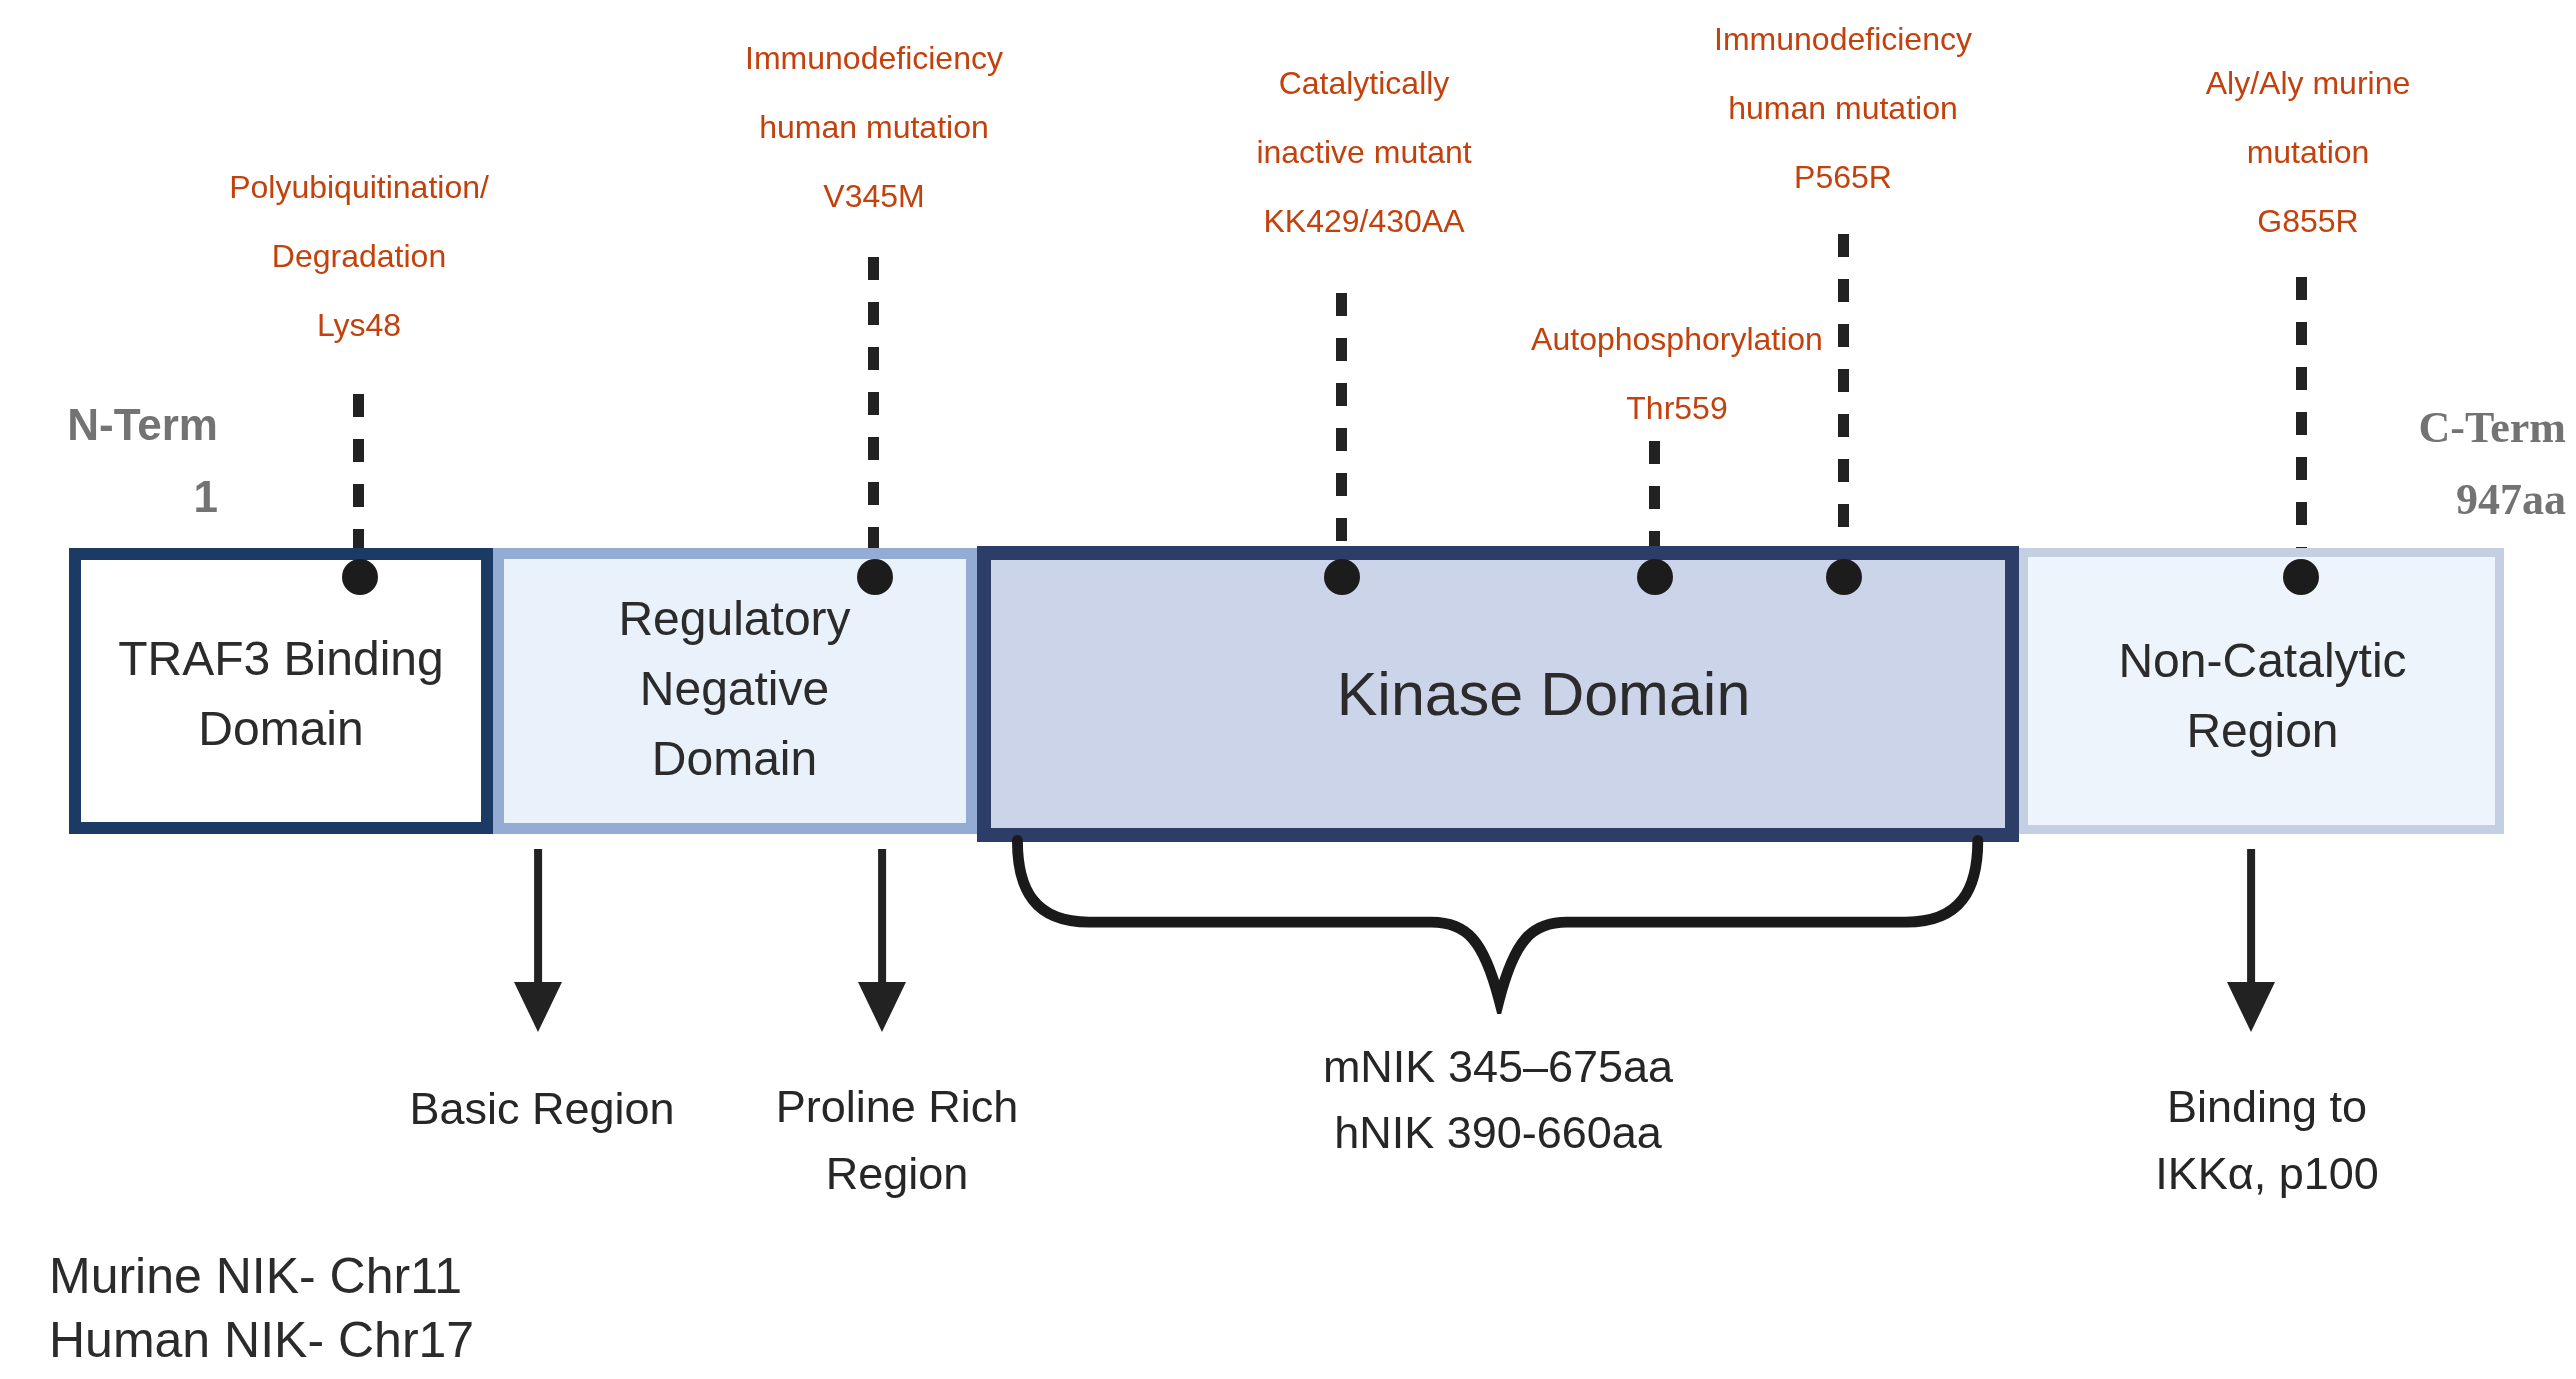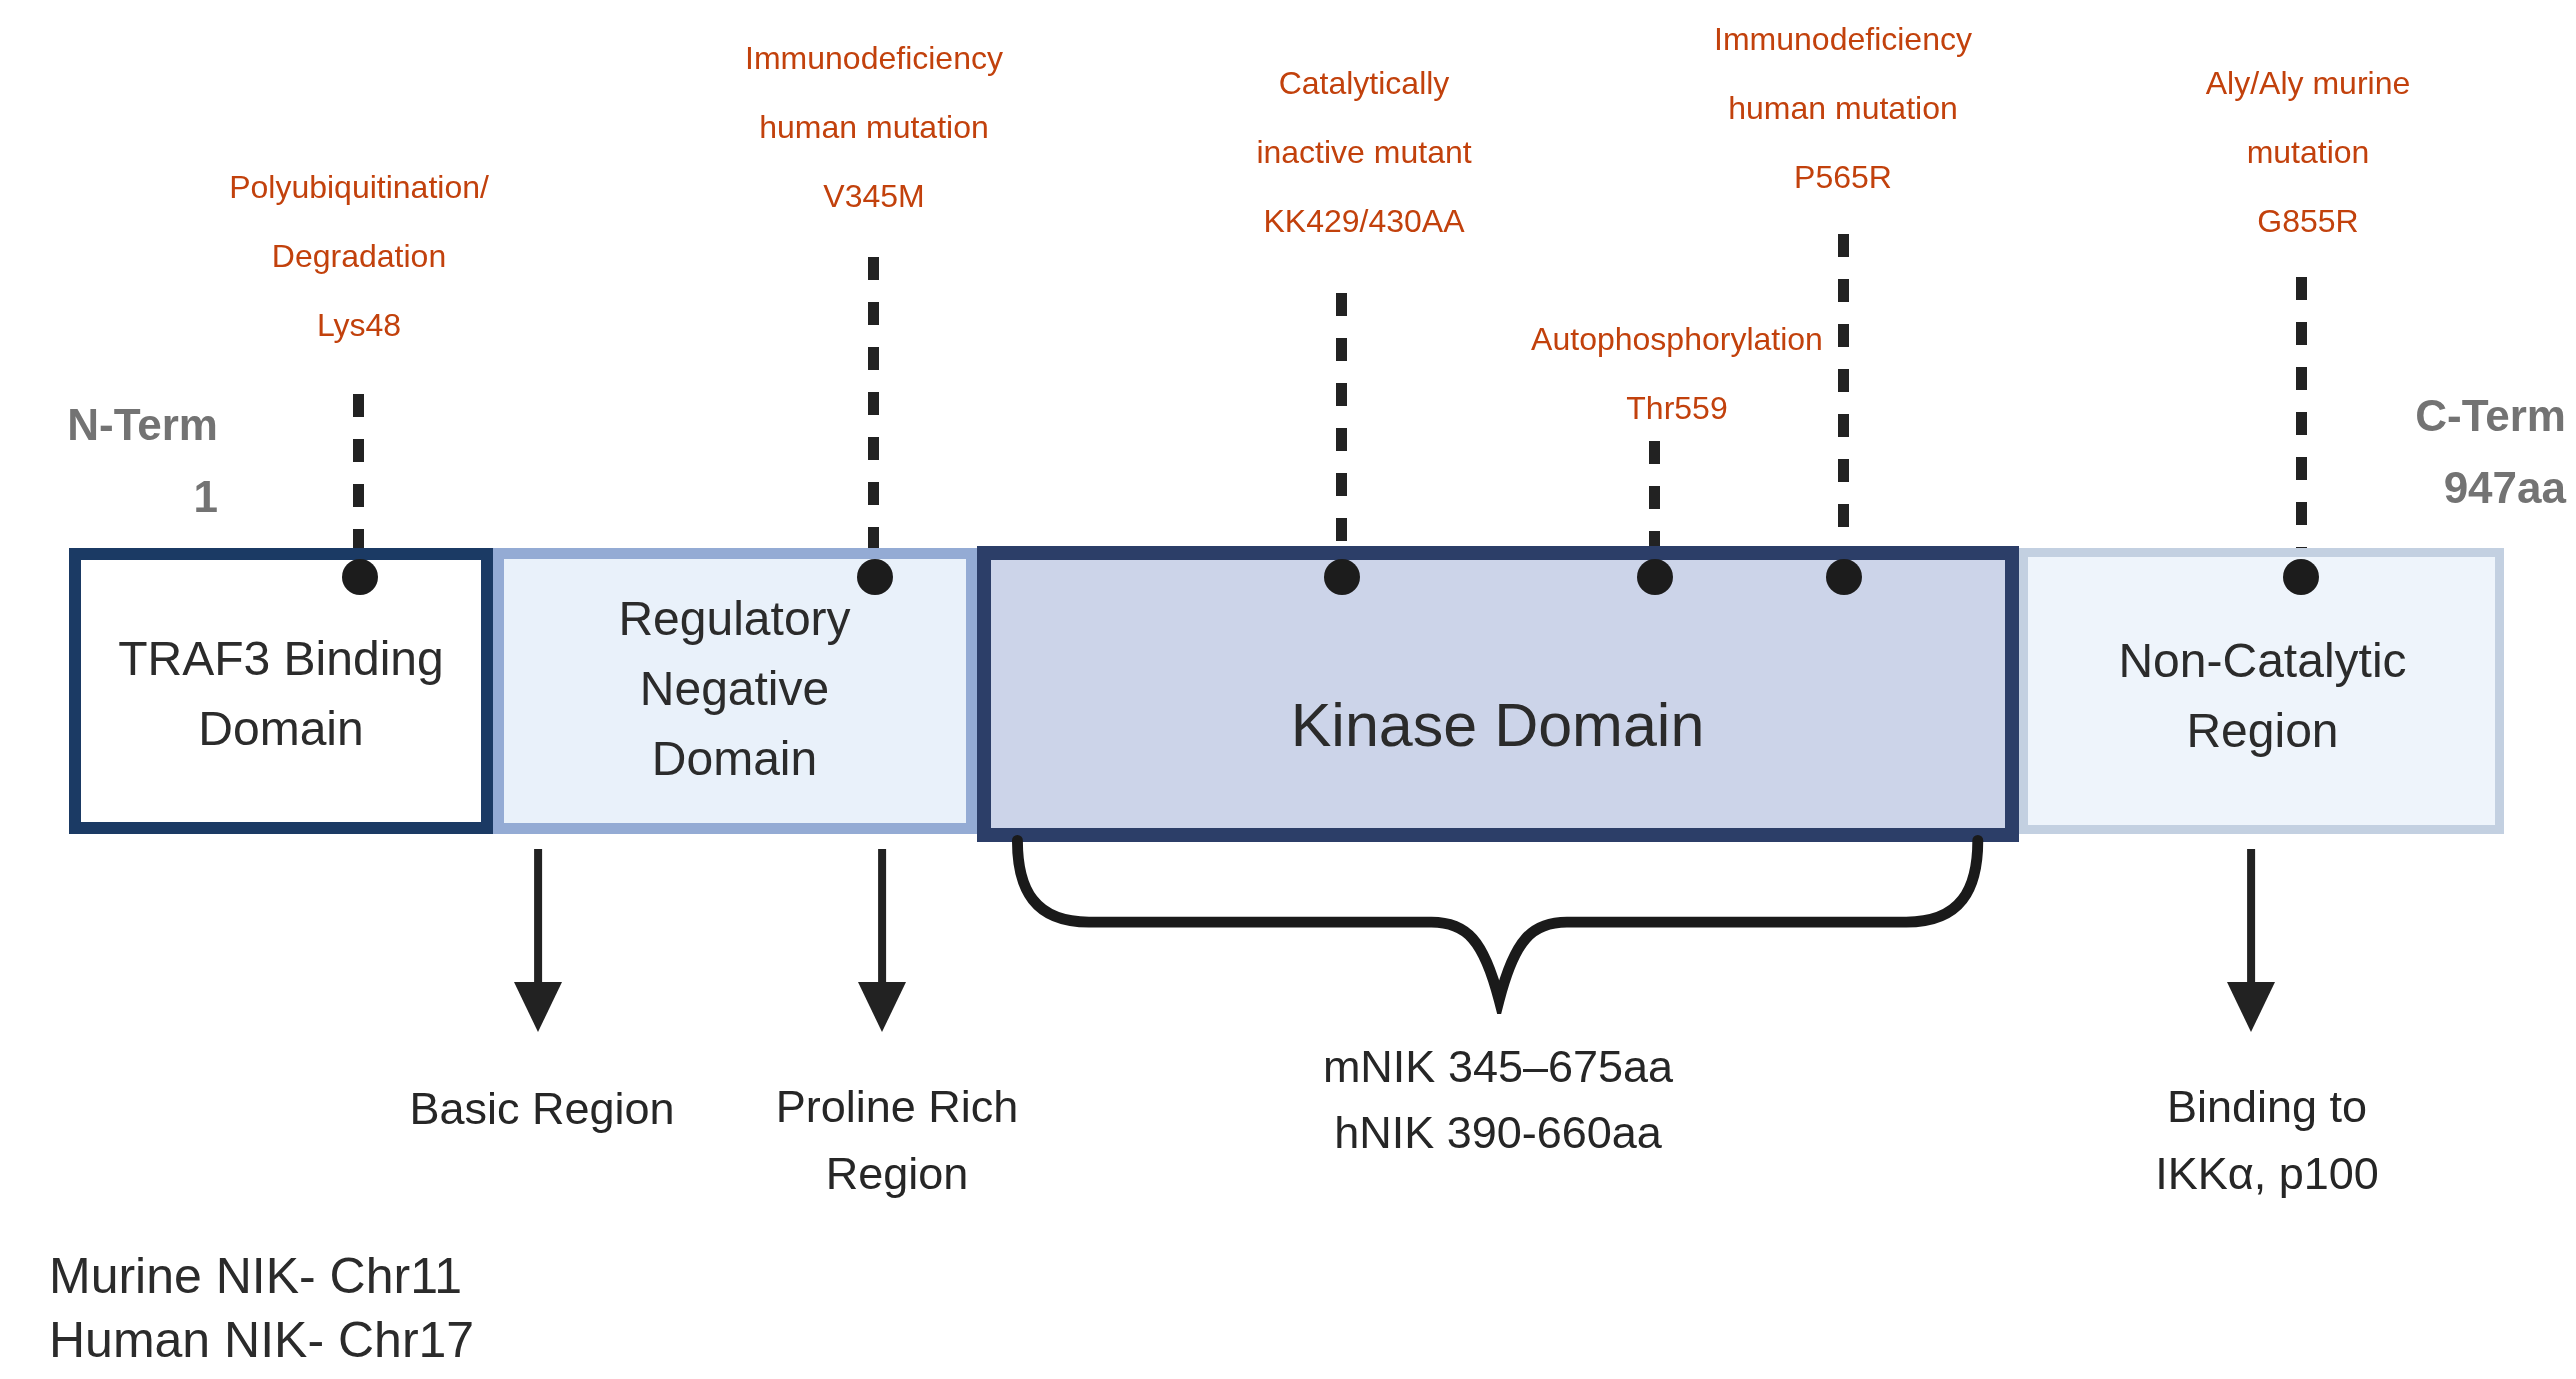--- a/index.html
+++ b/index.html
@@ -122,40 +122,40 @@
   <div class="dash" style="left:868px;top:257px;height:302px;"></div>
   <div class="dash" style="left:1336px;top:293px;height:267px;"></div>
   <div class="dash" style="left:1649px;top:441px;height:119px;"></div>
   <div class="dash" style="left:1838px;top:234px;height:325px;"></div>
   <div class="dash" style="left:2296px;top:277px;height:282px;"></div>
 
   <div class="terminal" style="left:31px;top:389px;width:187px;">
     <div>N-Term</div>
     <div>1</div>
   </div>
-  <div class="terminal" style="left:2348px;top:380px;width:218px;">
+  <div class="terminal" style="left:2348px;top:392px;width:218px;font-family:Liberation Serif, serif;">
     <div>C-Term</div>
     <div>947aa</div>
   </div>
 
   <div class="segment seg-nrd" style="left:493px;top:548px;width:484px;height:286px;"></div>
   <div class="segment seg-noncat" style="left:2019px;top:548px;width:485px;height:286px;"></div>
   <div class="segment seg-traf3" style="left:69px;top:548px;width:424px;height:286px;"></div>
   <div class="segment seg-kinase" style="left:977px;top:546px;width:1042px;height:296px;"></div>
 
   <div class="domain-label" style="left:78px;top:624px;width:406px;">
     <div>TRAF3 Binding</div>
     <div>Domain</div>
   </div>
   <div class="domain-label" style="left:524px;top:584px;width:421px;">
     <div>Regulatory</div>
     <div>Negative</div>
     <div>Domain</div>
   </div>
-  <div class="domain-label big" style="left:1014px;top:657px;width:967px;margin-top:31px;">
+  <div class="domain-label big" style="left:1060px;top:657px;width:967px;">
     <div>Kinase Domain</div>
   </div>
   <div class="domain-label" style="left:2044px;top:626px;width:437px;">
     <div>Non-Catalytic</div>
     <div>Region</div>
   </div>
 
   <div class="dot" style="left:342px;top:559px;"></div>
   <div class="dot" style="left:857px;top:559px;"></div>
   <div class="dot" style="left:1324px;top:559px;"></div>

